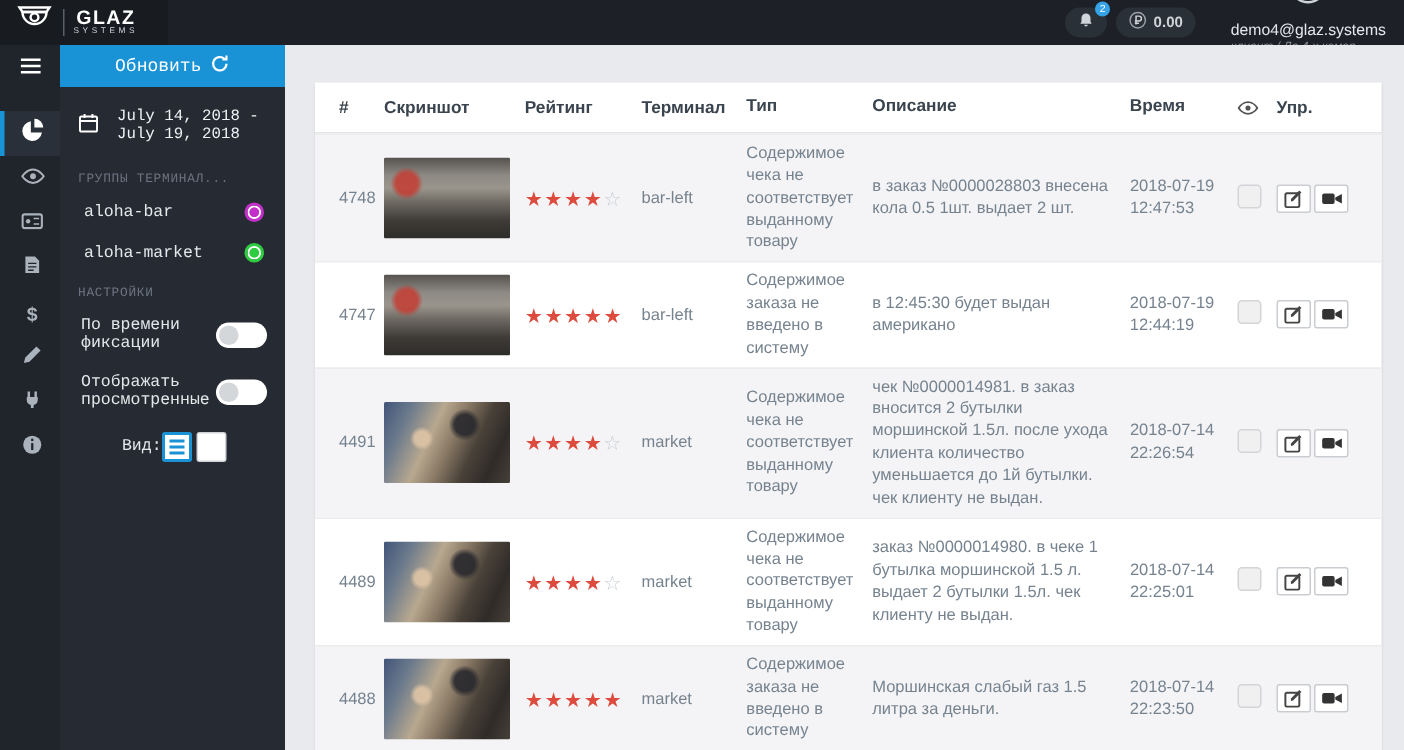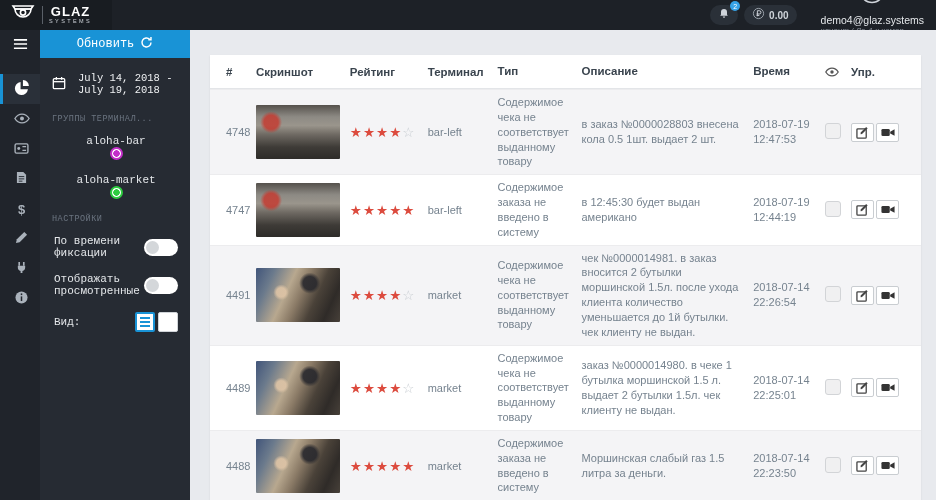--- a/index.html
+++ b/index.html
@@ -43,29 +43,29 @@
 
   
   .panel { width:150px; background:#262b33; color:#e4e7ea; font-size:11px; flex:0 0 auto;font-family:Liberation Mono, monospace; }
   .refresh-btn { width:150px; height:28px; background:#1993d6; color:#fff; border:none;
                  font-size:12px; display:flex; align-items:center; justify-content:center;
                  gap:6px; cursor:pointer; font-family:inherit; }
   .date-row { display:flex; align-items:center; gap:12px; padding:14px 10px 10px 12px;
               font-size:10.5px; color:#f0f2f4; cursor:pointer; }
   .section-label { color:#6b7480; font-size:8.5px; letter-spacing:.5px; padding:8px 12px 4px; }
   .group-row { display:flex; align-items:center; justify-content:space-between;
-               padding:7px 14px 7px 16px; cursor:pointer;flex-direction:column; }
+               padding:7px 14px 7px 16px; cursor:pointer; }
   .dot { width:13px; height:13px; border-radius:50%; flex:0 0 auto; }
   .setting-row { display:flex; align-items:center; justify-content:space-between;
                  padding:7px 12px 7px 14px; }
   .toggle { width:34px; height:17px; border-radius:9px; background:#fff; position:relative;
             cursor:pointer; flex:0 0 auto; }
   .toggle::after { content:""; position:absolute; left:2px; top:2px; width:13px; height:13px;
                    border-radius:50%; background:#d4d7da; }
-  .view-row { display:flex; align-items:center; justify-content:space-between; padding:8px 12px 0 14px; }
+  .view-row { display:flex; align-items:center; justify-content:center; padding:8px 12px 0 14px; }
   .view-btns { display:flex; gap:3px; }
   .view-btn { width:20px; height:20px; background:#fff; border:1px solid #d0d4d8; border-radius:2px;
               display:flex; flex-direction:column; align-items:center; justify-content:center;
               gap:2px; cursor:pointer; }
   .view-btn.active { border:2px solid #1993d6; }
   .view-btn.active i { display:block; width:10px; height:2px; background:#1993d6; }
 
   
   .content { flex:1; background:#e8eaee; overflow:hidden; }
   .card { background:#fff; margin:25px 15px 0 20px; width:711px; box-shadow:0 1px 2px rgba(0,0,0,.08); }

